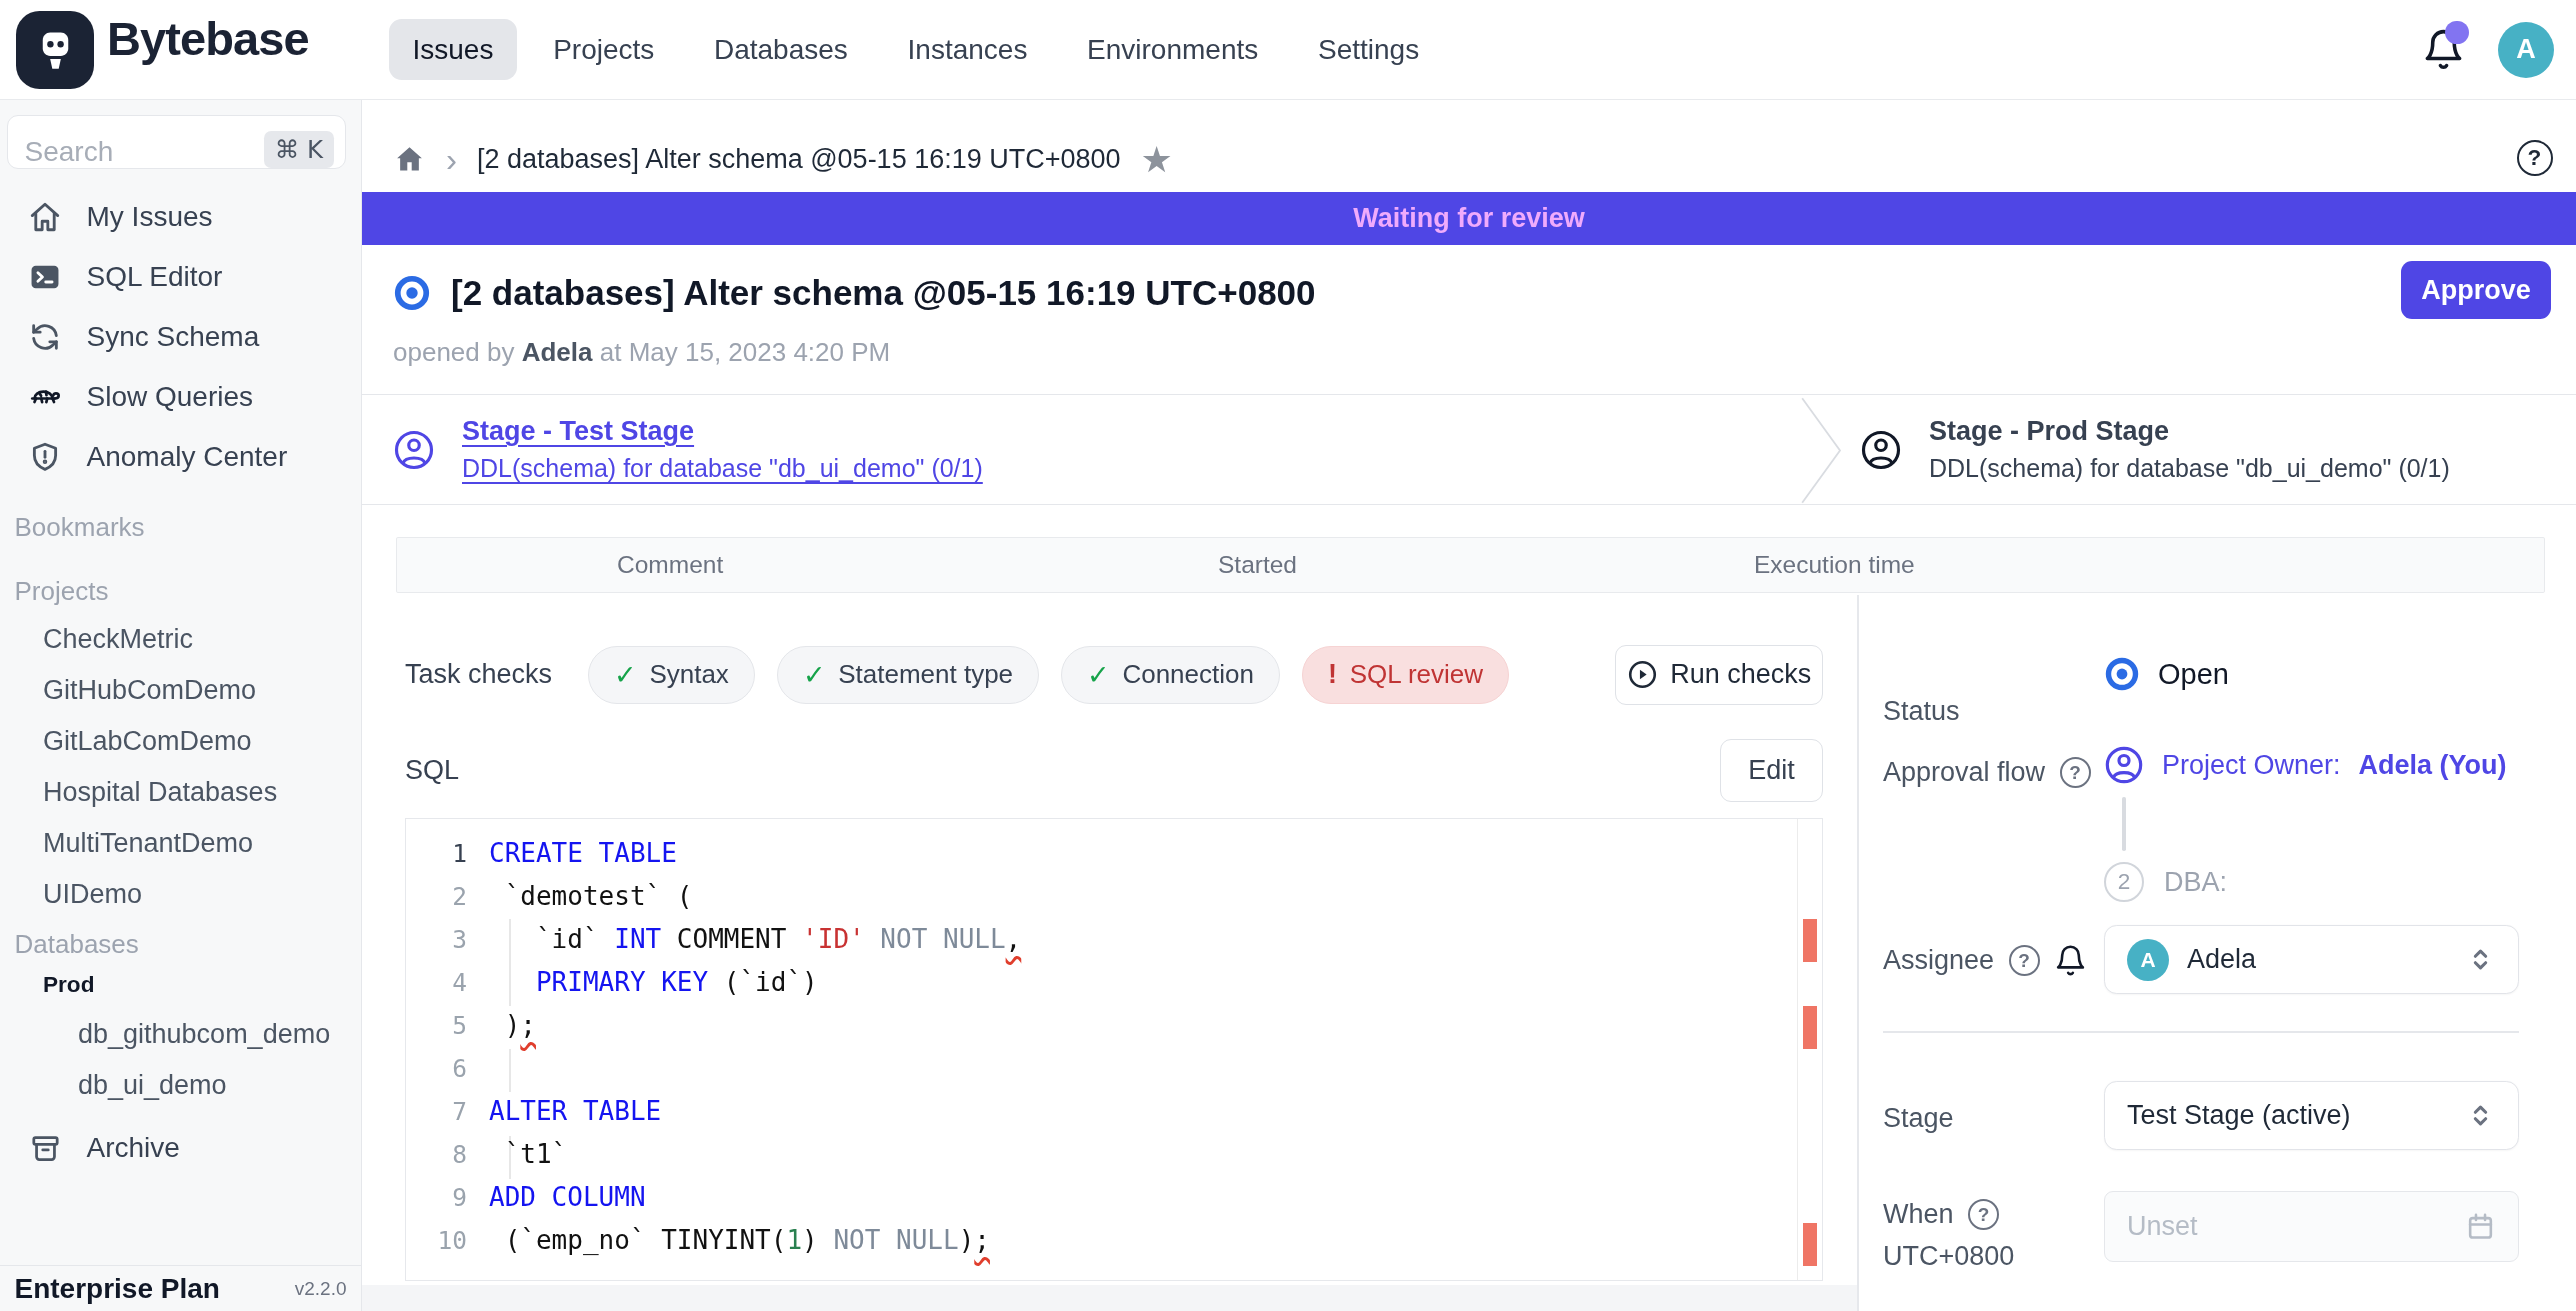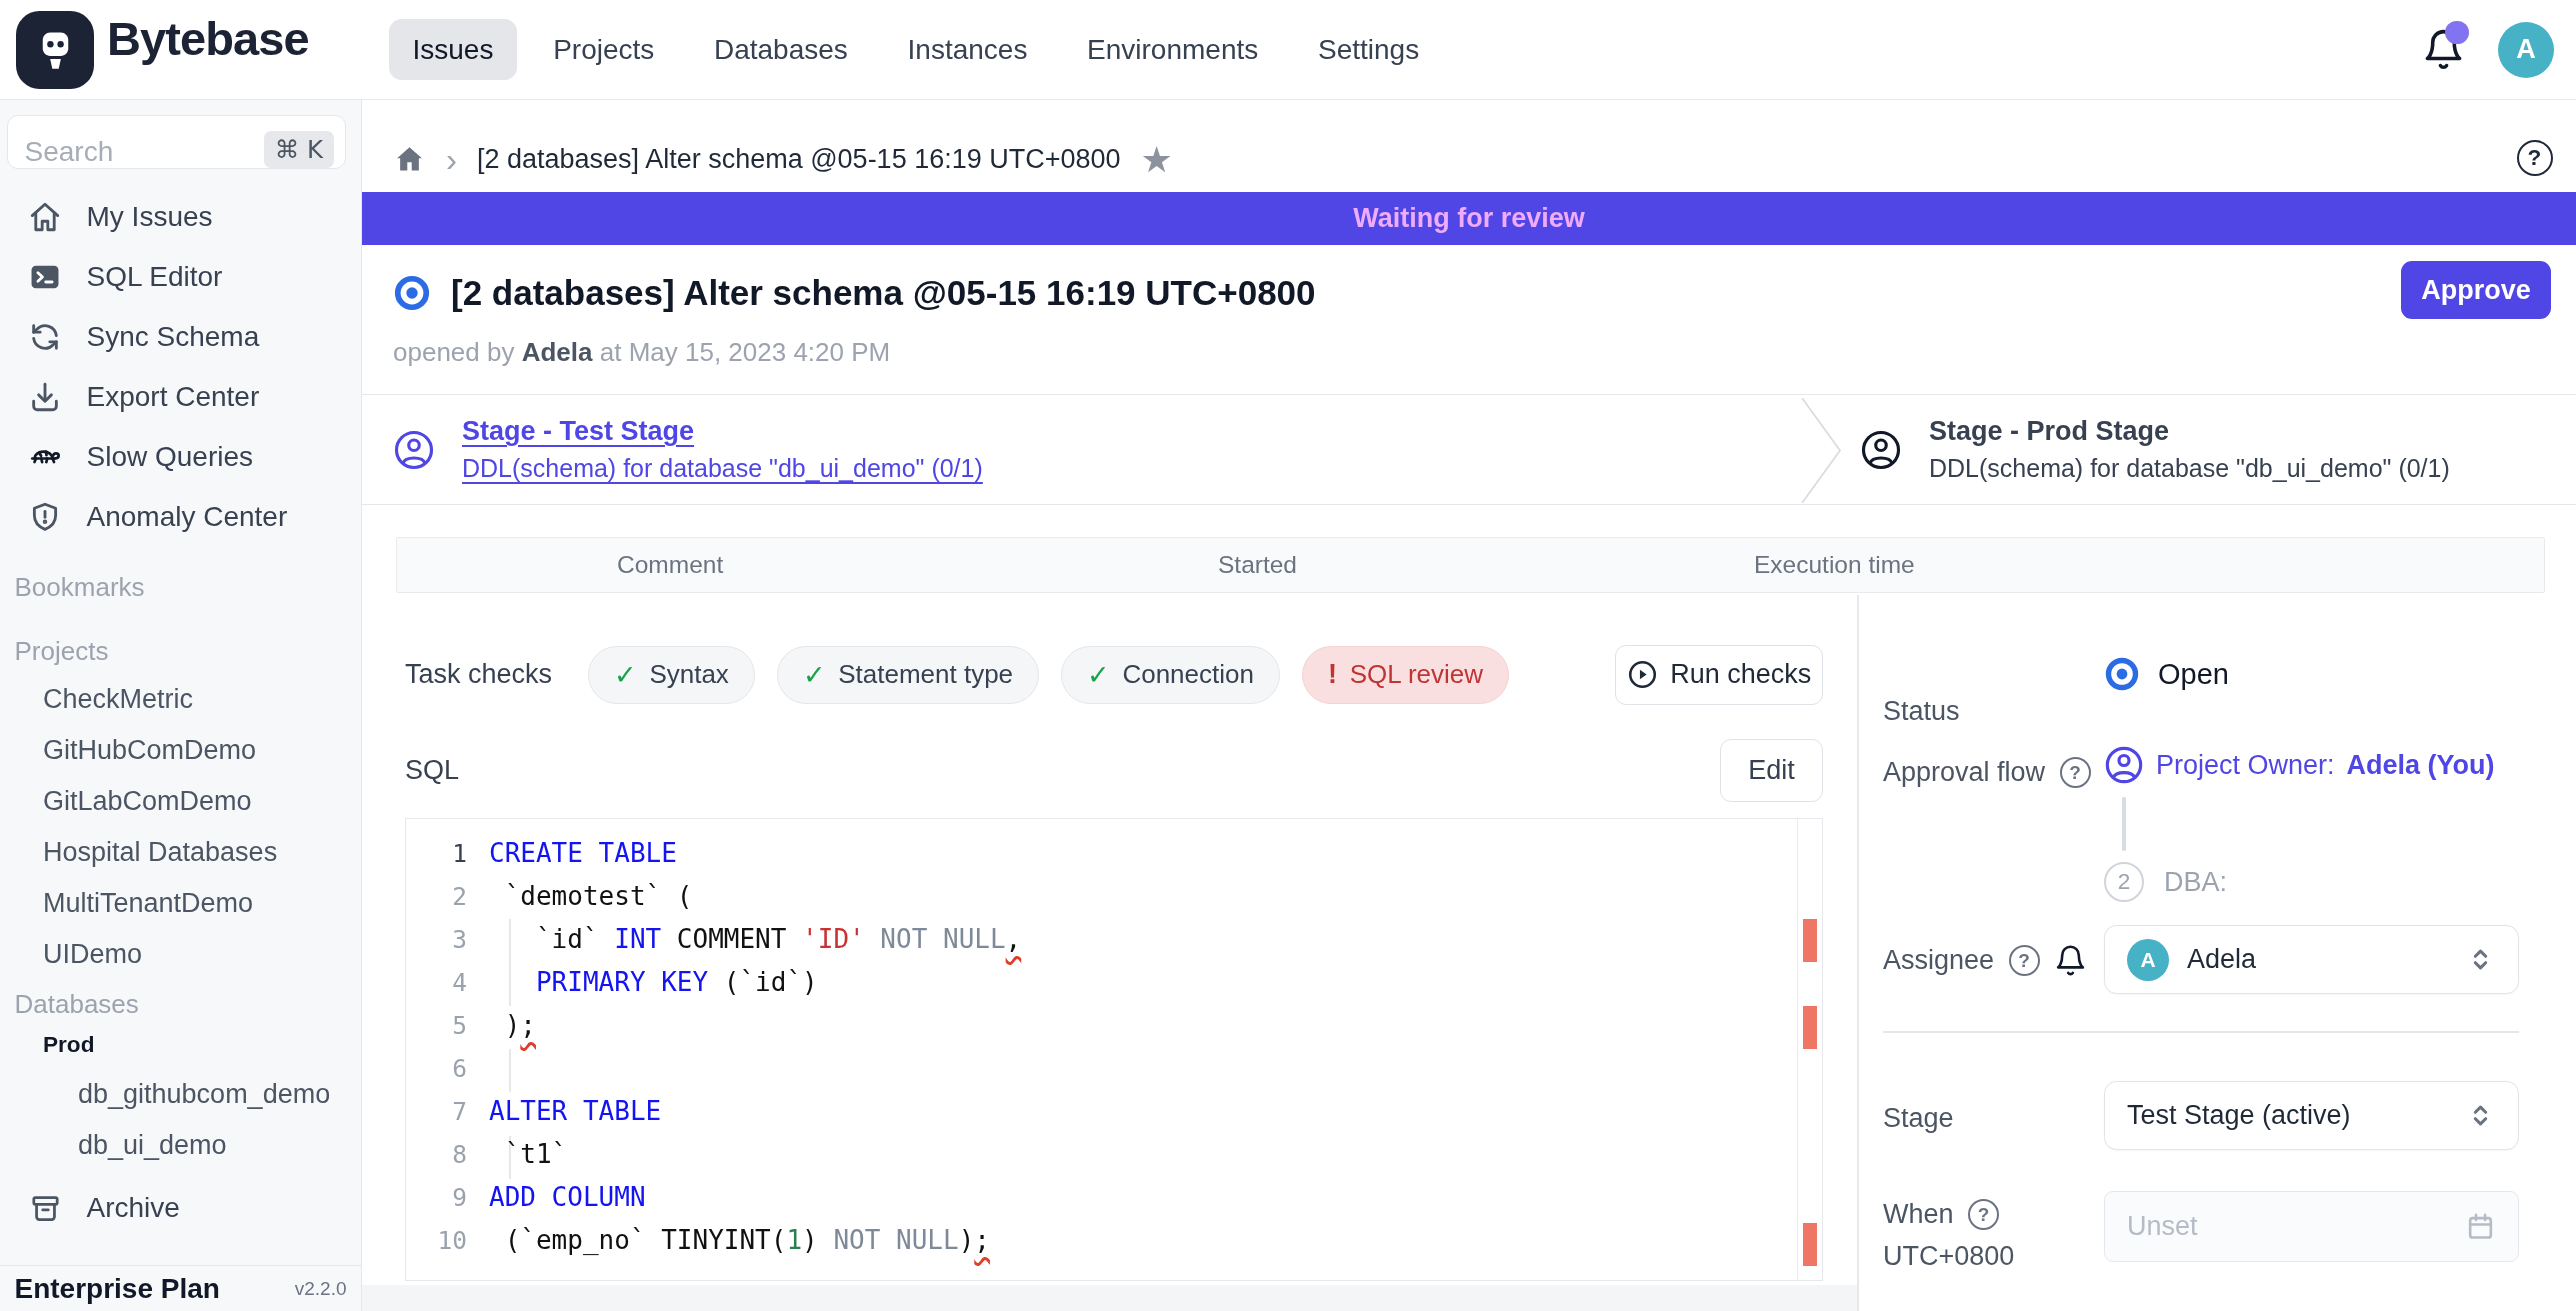--- a/index.html
+++ b/index.html
@@ -114,21 +114,21 @@
 
   .bottom-strip { position:absolute; left:0; top:1185px; width:100%; height:27px; background:#f4f5f7; }
   .vdivider { position:absolute; left:1495px; top:495px; bottom:0; width:1.8px; background:#e6e8ec; z-index:3; }
 
   .right-panel { position:absolute; left:1496px; top:516px; right:0; bottom:0; background:#fff; }
   .p-label { position:absolute; left:25px; font-size:27px; color:#4b5563; display:flex; align-items:center; gap:14.5px; }
   .help-sm { width:31px; height:31px; border:2.7px solid #6b7280; border-radius:50%; display:flex; align-items:center;
              justify-content:center; font-size:19px; font-weight:700; color:#6b7280; flex:none; }
   .status-val { position:absolute; left:246px; top:40px; display:flex; align-items:center; gap:18px; }
   .status-open { font-size:29px; color:#111827; font-weight:500; }
-  .appr-line1 { position:absolute; left:246px; top:129px; display:flex; align-items:center; gap:12px; }
+  .appr-line1 { position:absolute; left:246px; top:129px; display:flex; align-items:center; gap:18px; }
   .appr-role { font-size:27px; color:#4f46e5; }
   .appr-user { font-size:27px; color:#4f46e5; font-weight:700; }
   .connector { position:absolute; left:264px; top:181px; width:3.6px; height:54px; background:#d8dbe0; border-radius:1.8px; }
   .step2 { position:absolute; left:246px; top:246px; display:flex; align-items:center; gap:20px; }
   .step-circ { width:40px; height:40px; border:2.7px solid #d1d5db; border-radius:50%; display:flex; align-items:center;
                justify-content:center; font-size:22.6px; color:#9ca3af; }
   .dba { font-size:27px; color:#9ca3af; }
   .select { position:absolute; left:246px; width:415px; height:69px; background:#fff; border:1.8px solid #e2e4e9;
             border-radius:12.7px; display:flex; align-items:center; padding:0 22px; box-shadow:0 0.9px 1.8px rgba(0,0,0,.04); cursor:pointer; }
   .select .stext { font-size:27px; color:#1f2937; }
@@ -210,30 +210,20 @@
       <div class="mi">
         <span class="ic">
           <svg width="34" height="34" viewBox="0 0 24 24" fill="none" stroke="#4b5563" stroke-width="2" stroke-linecap="round" stroke-linejoin="round">
             <path d="M20 11 A8 8 0 0 0 6.4 6.4 L4 8.6"></path>
               <path d="M4 4 v4.6 h4.6"></path>
             <path d="M4 13 a8 8 0 0 0 13.6 4.6 L20 15.4"></path>
               <path d="M20 20 v-4.6 h-4.6"></path>
           </svg>
         </span>
         <span class="lbl">Sync Schema</span>
-      </div>
-      <div class="mi">
-        <span class="ic">
-          <svg width="34" height="34" viewBox="0 0 24 24" fill="none" stroke="#4b5563" stroke-width="2" stroke-linecap="round" stroke-linejoin="round">
-            <path d="M12 3 v11"></path>
-              <path d="M7.5 10.5 L12 15 l4.5-4.5"></path>
-              <path d="M4 15 v3.5 a2.5 2.5 0 0 0 2.5 2.5 h11 a2.5 2.5 0 0 0 2.5-2.5 V15"></path>
-          </svg>
-        </span>
-        <span class="lbl">Export Center</span>
       </div>
       <div class="mi">
         <span class="ic">
           <svg width="36" height="36" viewBox="0 0 24 24" fill="none" stroke="#111827" stroke-width="1.8" stroke-linecap="round" stroke-linejoin="round">
             <path d="M5 13 a6 4.6 0 0 1 12 0"></path>
             <path d="M3.5 13 h15"></path>
             <path d="M18.5 13 c1.8 0 2.6-.8 2.6-1.8 0-.9-.8-1.6-1.8-1.6 -1 0-1.6.6-1.8 1.4"></path>
             <path d="M6 13 l-1 2.4 M9.5 13 l.6 2.4 M13.5 13 l-.6 2.4 M17 13 l1 2.4"></path>
             <path d="M8 9.2 l1.4 2 M12.6 8.4 l.4 2.4"></path>
           </svg>

